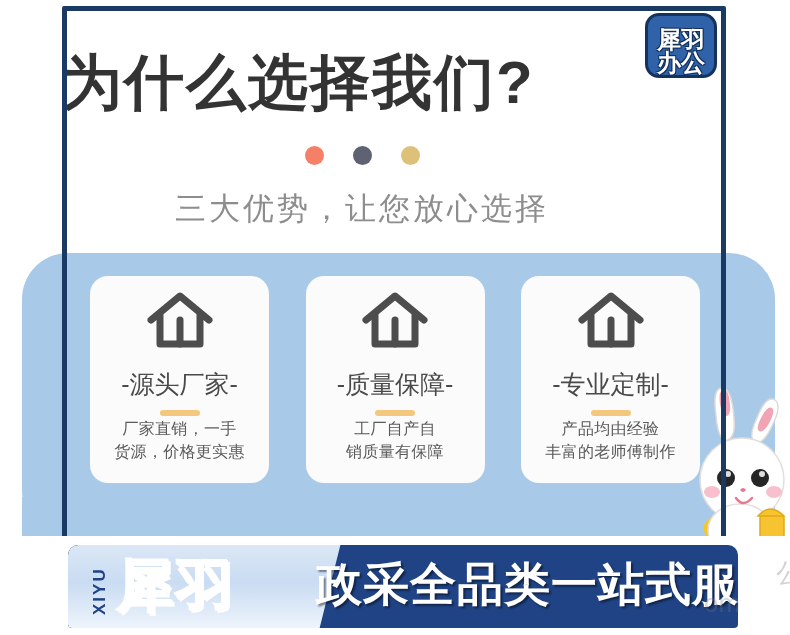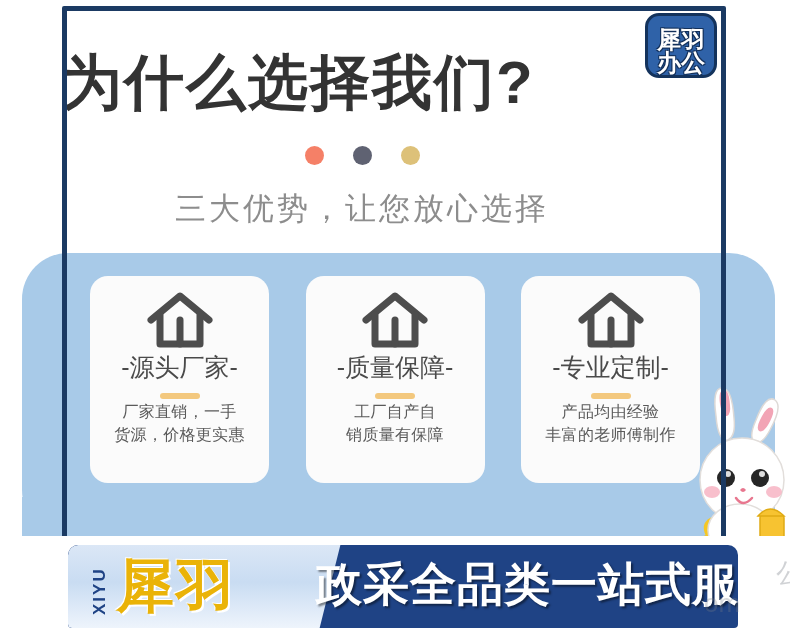--- a/index.html
+++ b/index.html
@@ -115,21 +115,21 @@
     border-radius: 18px;
     display: flex;
     flex-direction: column;
     align-items: center;
     box-sizing: border-box;
     padding-top: 14px;
   }
   .card-icon { width: 66px; height: 60px; }
   .card-icon svg { display: block; width: 100%; height: 100%; }
   .card-title {
-    margin-top: 1px;
+    margin-top: 18px;
     font-size: 25px;
     color: #4a4a4a;
     letter-spacing: 0px;
     white-space: nowrap;
   }
   .card-rule {
     margin-top: 9px;
     width: 40px;
     height: 6px;
     border-radius: 3px;
@@ -213,21 +213,21 @@
     writing-mode: vertical-rl;
     transform: rotate(180deg);
     height: 56px;
   }
   .banner-brand {
     position: absolute;
     left: 48px;
     top: 6px;
     font-size: 58px;
     font-weight: bold;
-    color: #eab308;
+    color: #ffffff;
     letter-spacing: 2px;
     line-height: 1.2;
     white-space: nowrap;
     text-shadow: 2px 2px 0 #ffffff, -1px -1px 0 #ffffff;
   }
   .banner-slogan {
     position: absolute;
     left: 248px;
     top: 9px;
     font-size: 46px;

